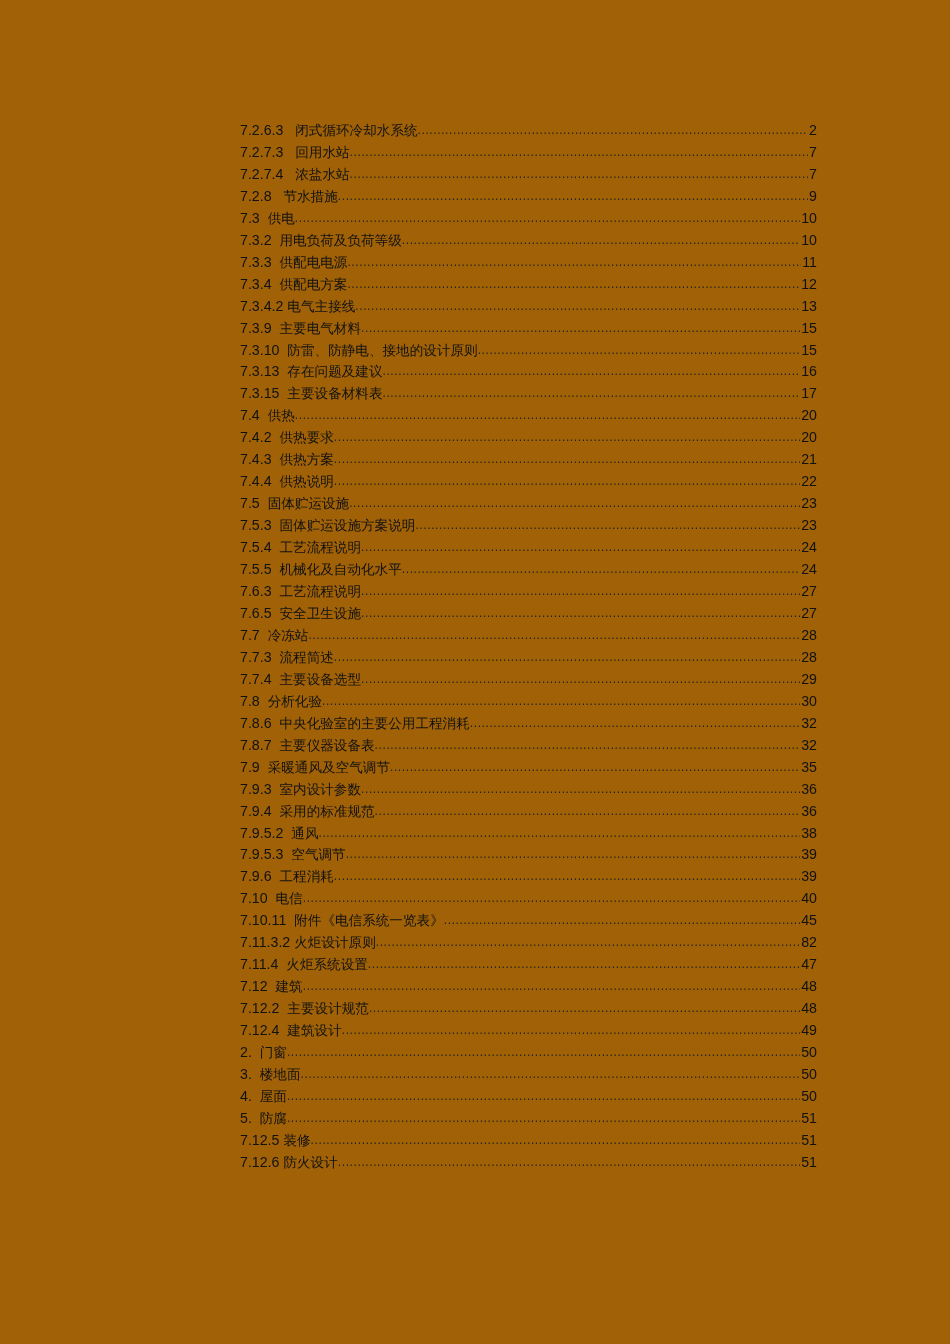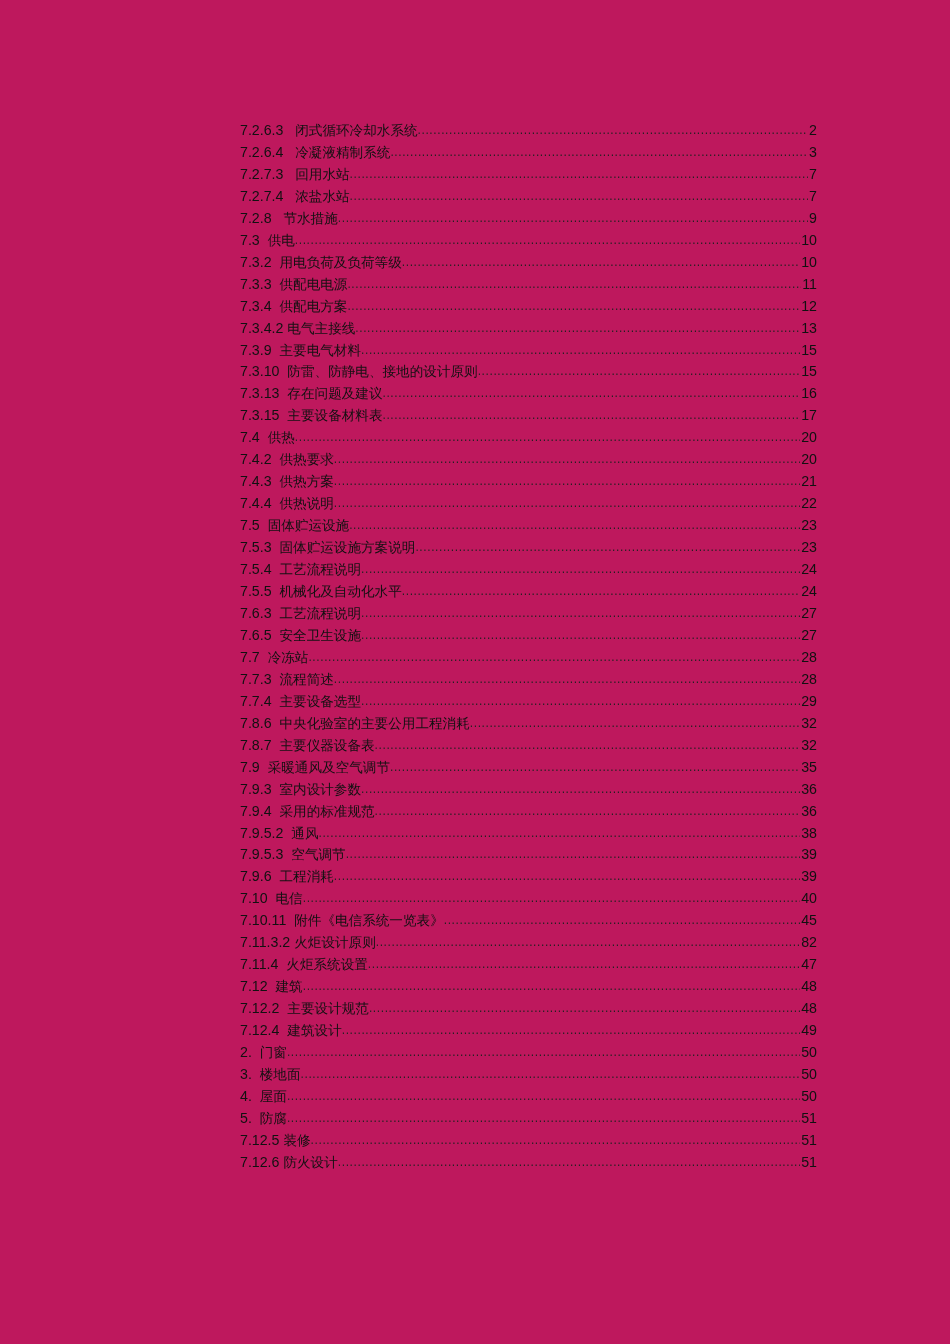--- a/index.html
+++ b/index.html
@@ -1,18 +1,18 @@
 <!DOCTYPE html>
 <html><head>
 <meta charset="utf-8">
 <style>
   html, body { margin: 0; padding: 0; background: #ffffff; }
   body { width: 950px; height: 1344px; position: relative; overflow: hidden;
          font-family: "Liberation Sans", "DejaVu Sans", sans-serif; color: #111; }
-  .page { position: absolute; left: 0; top: 0; width: 950px; height: 1344px; background: #be185d; }
+  .page { position: absolute; left: 0; top: 0; width: 950px; height: 1344px; background: #a16207; }
   .toc { position: absolute; left: 240px; top: 120px; width: 577px; }
   .toc-row { display: flex; align-items: flex-end; height: 21.96px; font-size: 14.2px; line-height: 21.96px; white-space: nowrap; overflow: hidden; }
   .toc-num { flex: 0 0 auto; }
   .toc-title { flex: 0 0 auto; font-family: "DejaVu Serif", "Liberation Serif", serif; font-size: 13.6px; }
   .toc-sep { flex: 0 0 auto; }
   .toc-dots { flex: 1 1 auto; overflow: hidden; position: relative; height: 21.96px; }
   .toc-dots::after { content: "................................................................................................................................................................................................................................................................"; position: absolute; left: 0; bottom: 0; letter-spacing: 0.6px; font-size: 12px; line-height: 21.96px; color: #222; }
   .toc-page { flex: 0 0 auto; text-align: right; padding-left: 1px; }
 </style>
 </head>
@@ -21,27 +21,20 @@
 <div class="page">
   <div class="toc" id="toc">
       <div class="toc-row">
     <span class="toc-num">7.2.6.3</span>
     <span class="toc-sep" style="white-space:pre">   </span>
     <span class="toc-title">闭式循环冷却水系统</span>
     <span class="toc-dots"></span>
     <span class="toc-page">2</span>
   </div>
       <div class="toc-row">
-    <span class="toc-num">7.2.6.4</span>
-    <span class="toc-sep" style="white-space:pre">   </span>
-    <span class="toc-title">冷凝液精制系统</span>
-    <span class="toc-dots"></span>
-    <span class="toc-page">3</span>
-  </div>
-      <div class="toc-row">
     <span class="toc-num">7.2.7.3</span>
     <span class="toc-sep" style="white-space:pre">   </span>
     <span class="toc-title">回用水站</span>
     <span class="toc-dots"></span>
     <span class="toc-page">7</span>
   </div>
       <div class="toc-row">
     <span class="toc-num">7.2.7.4</span>
     <span class="toc-sep" style="white-space:pre">   </span>
     <span class="toc-title">浓盐水站</span>
@@ -201,20 +194,27 @@
     <span class="toc-title">流程简述</span>
     <span class="toc-dots"></span>
     <span class="toc-page">28</span>
   </div>
       <div class="toc-row">
     <span class="toc-num">7.7.4</span>
     <span class="toc-sep" style="white-space:pre">  </span>
     <span class="toc-title">主要设备选型</span>
     <span class="toc-dots"></span>
     <span class="toc-page">29</span>
+  </div>
+      <div class="toc-row">
+    <span class="toc-num">7.8</span>
+    <span class="toc-sep" style="white-space:pre">  </span>
+    <span class="toc-title">分析化验</span>
+    <span class="toc-dots"></span>
+    <span class="toc-page">30</span>
   </div>
       <div class="toc-row">
     <span class="toc-num">7.8.6</span>
     <span class="toc-sep" style="white-space:pre">  </span>
     <span class="toc-title">中央化验室的主要公用工程消耗</span>
     <span class="toc-dots"></span>
     <span class="toc-page">32</span>
   </div>
       <div class="toc-row">
     <span class="toc-num">7.8.7</span>

